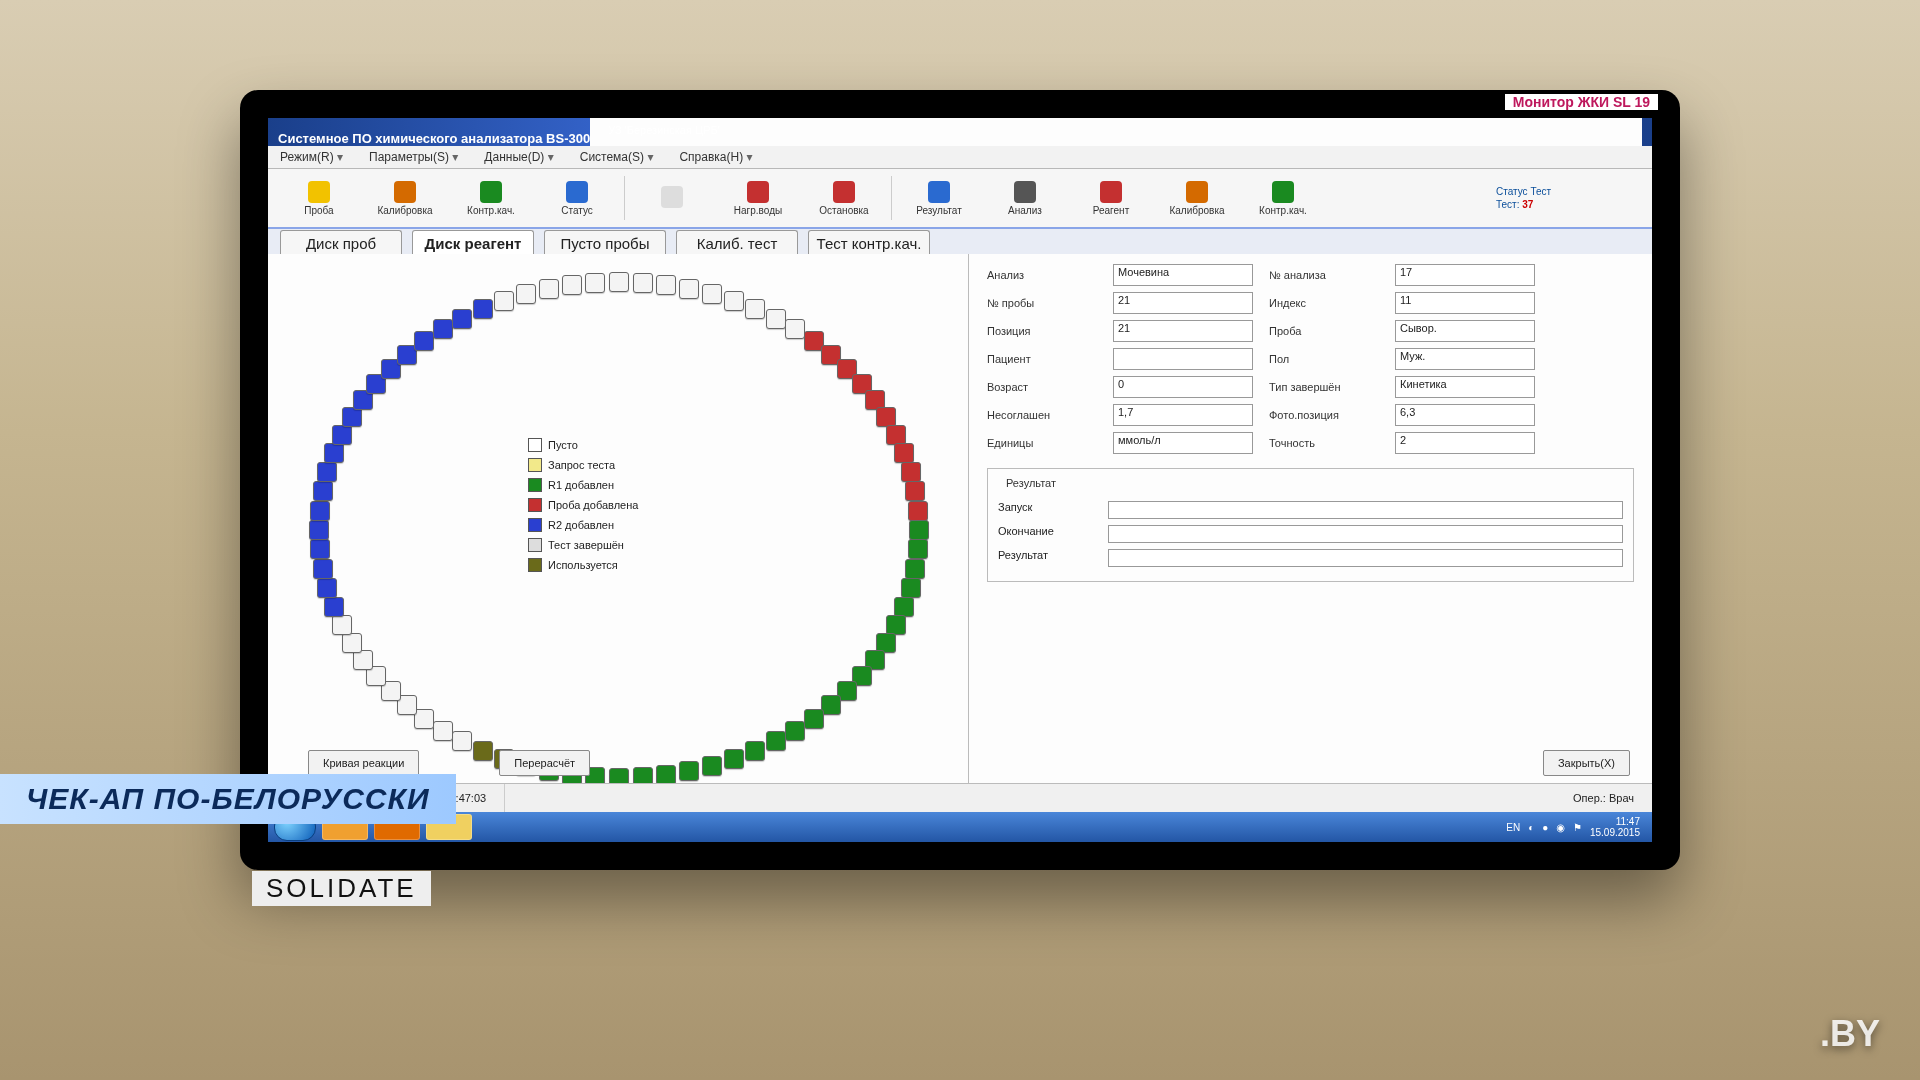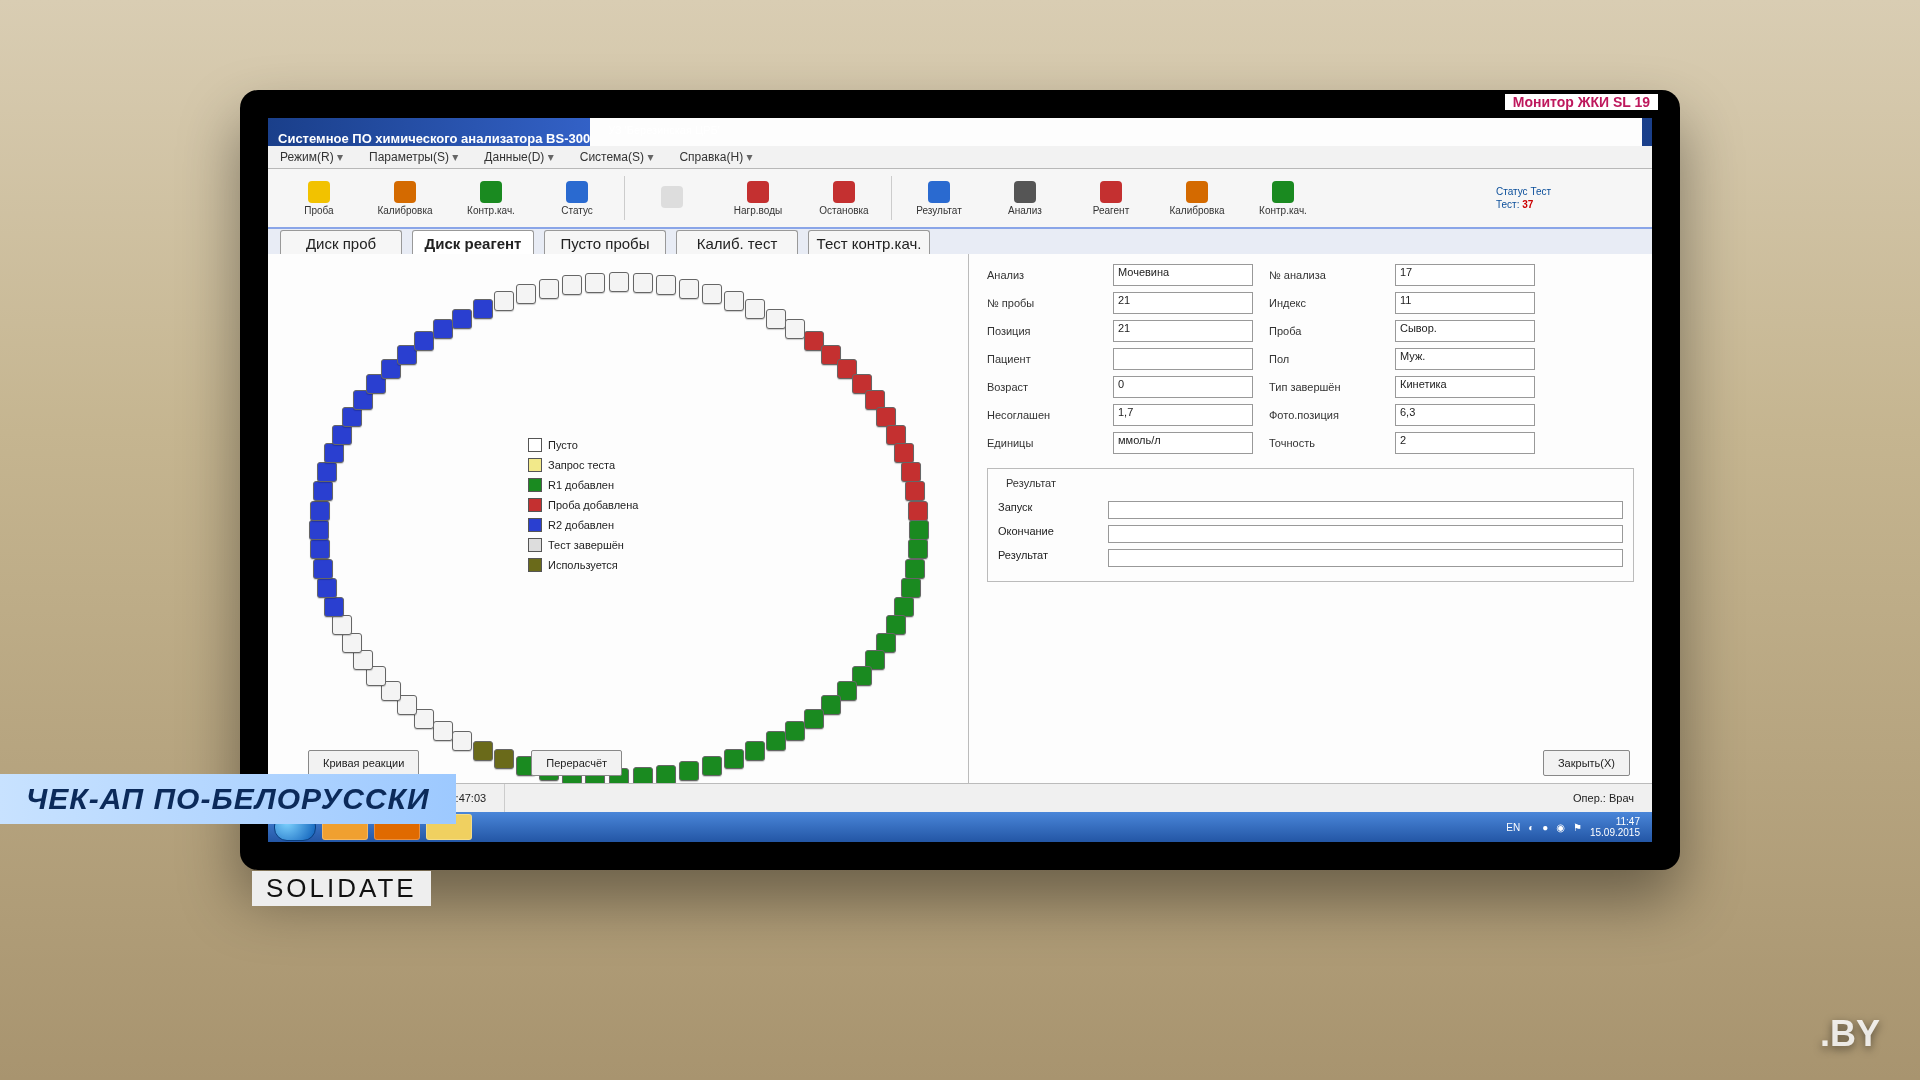--- a/index.html
+++ b/index.html
@@ -39,21 +39,21 @@
   
   .grid2{display:grid;grid-template-columns:110px 140px 110px 140px;gap:6px 16px;align-items:center}
   .grid2 label{color:#333}
   .grid2 .val{height:18px;border:1px solid #999;background:#fff;padding:1px 4px;font-size:11px}
   .grp{border:1px solid #bbb;margin-top:14px;padding:8px 10px}
   .grp-title{font-size:11px;color:#333;margin:-16px 0 6px 4px;background:#fdfdfd;display:inline-block;padding:0 4px}
   .resrow{display:flex;gap:20px;margin:6px 0}
   .resrow label{width:90px}
   .resrow .bar{flex:1;height:16px;border:1px solid #999;background:#fff}
   
-  .btm-btns{position:absolute;left:40px;bottom:8px;display:flex;gap:112px}
+  .btm-btns{position:absolute;left:40px;bottom:8px;display:flex;gap:80px}
   .btn{height:24px;border:1px solid #888;background:#f2f2f2;padding:0 14px;font-size:11px;display:flex;align-items:center;border-radius:2px}
   .close-btn{position:absolute;right:22px;bottom:8px}
   
   .statusbar{position:absolute;left:0;right:0;bottom:30px;height:28px;background:#f0f0f0;border-top:1px solid #bbb;display:flex;align-items:center;font-size:11px}
   .statusbar div{border-right:1px solid #ccc;padding:0 18px;height:100%;display:flex;align-items:center}
   
   .taskbar{position:absolute;left:0;right:0;bottom:0;height:30px;background:linear-gradient(180deg,#4a86d9,#2356a5);display:flex;align-items:center;padding:0 6px;gap:6px}
   .start{width:40px;height:26px;border-radius:13px;background:radial-gradient(circle at 30% 30%,#7fd4ff,#0a5bb7);border:1px solid #0a3f80}
   .taskbar .ti{width:44px;height:24px;background:rgba(255,255,255,.18);border:1px solid rgba(255,255,255,.25);border-radius:3px}
   .tray{margin-left:auto;display:flex;align-items:center;gap:8px;color:#fff;font-size:10px;padding-right:6px}

